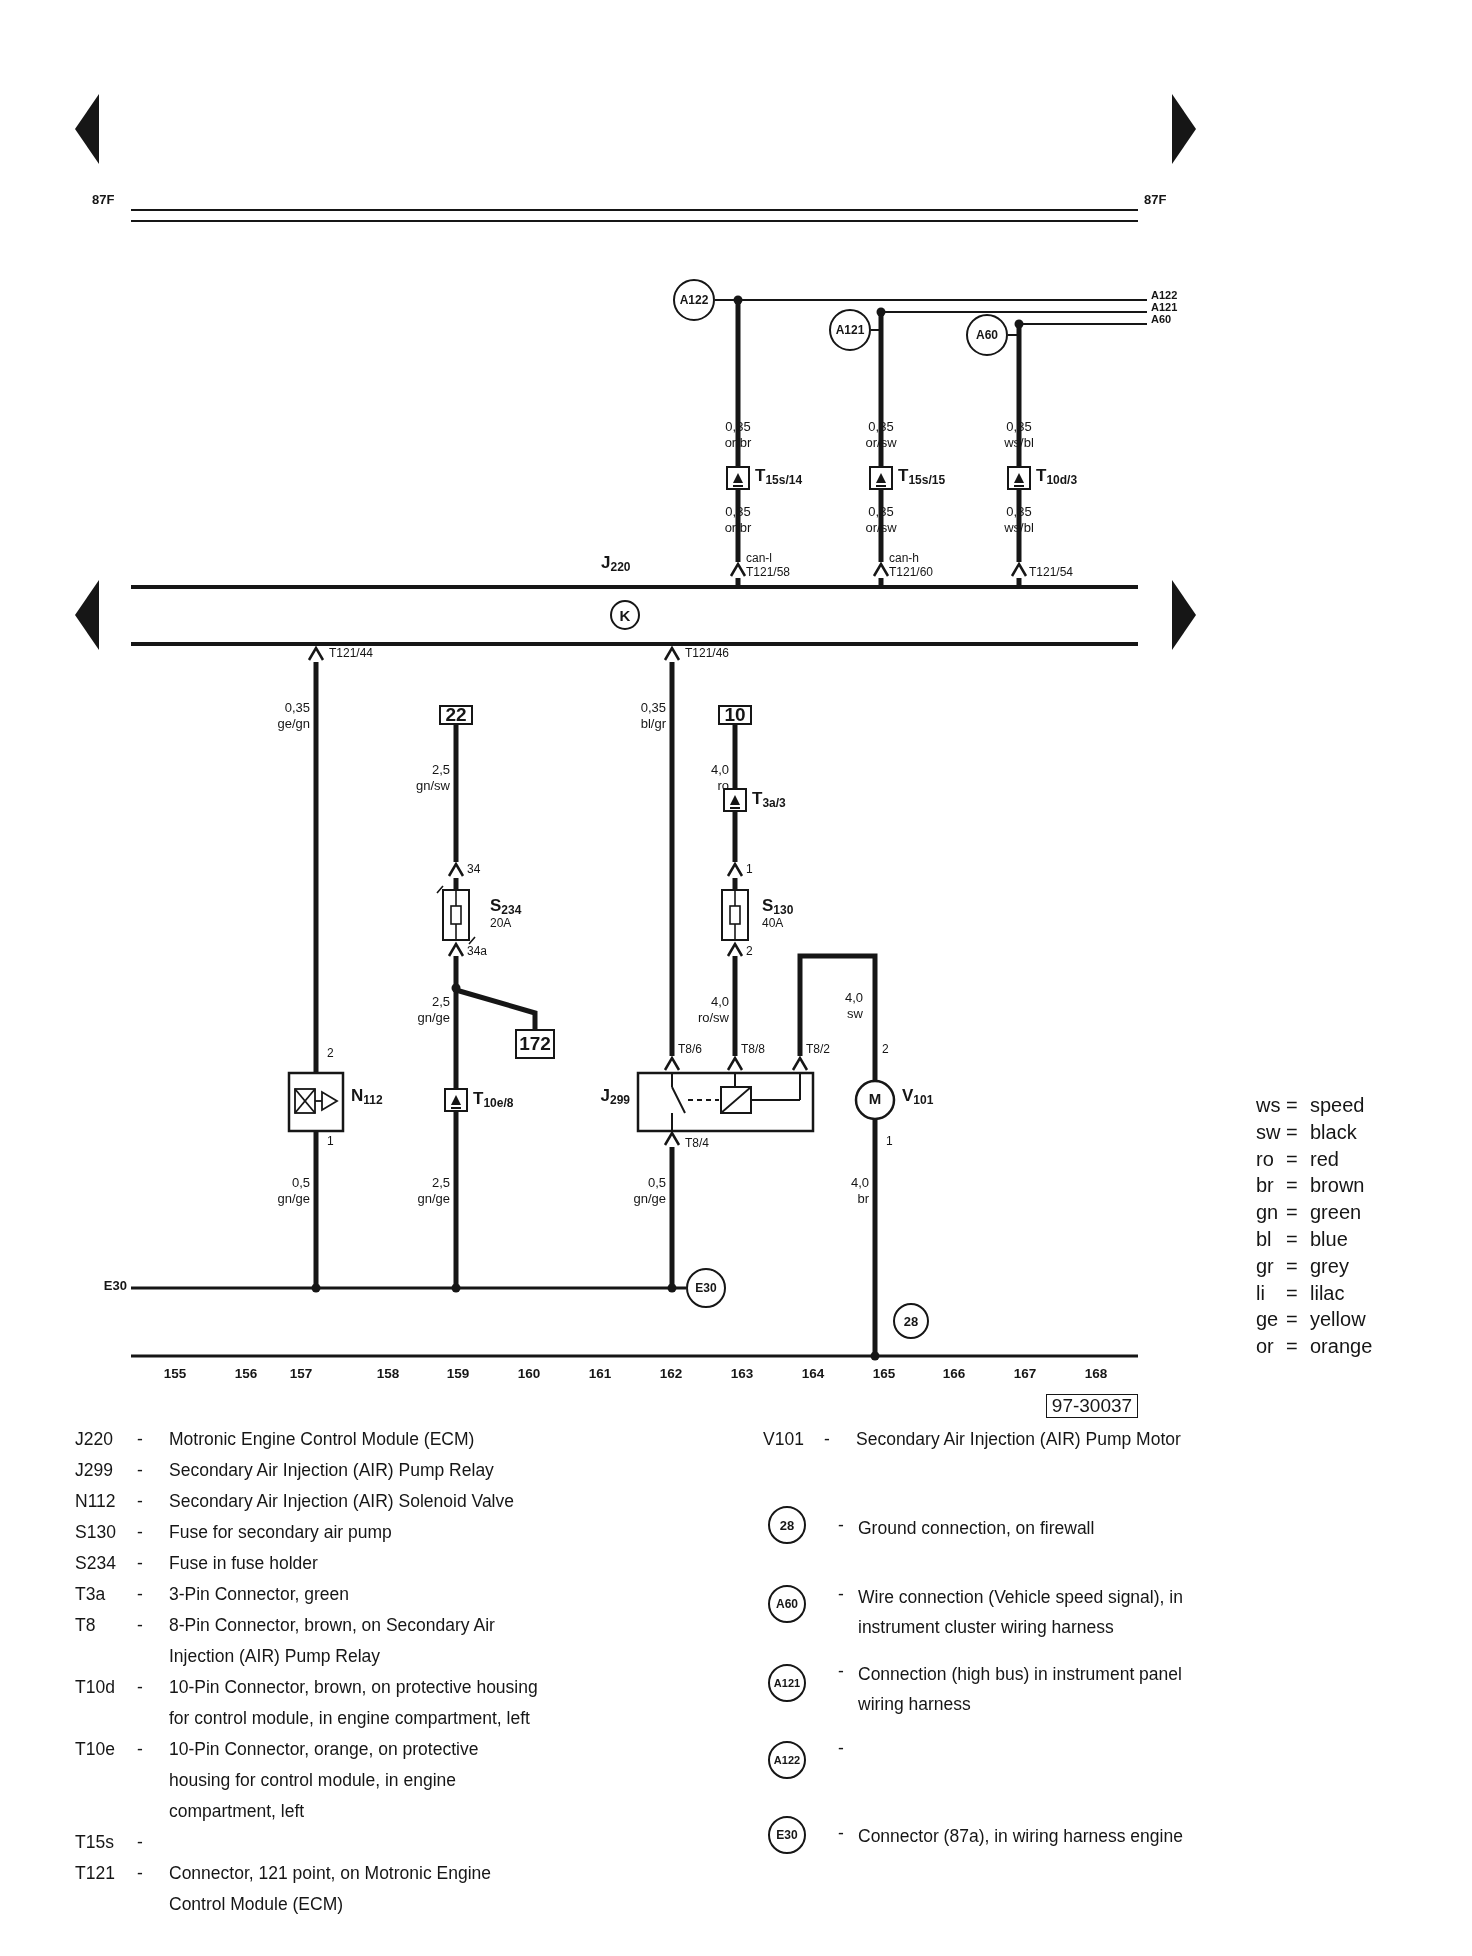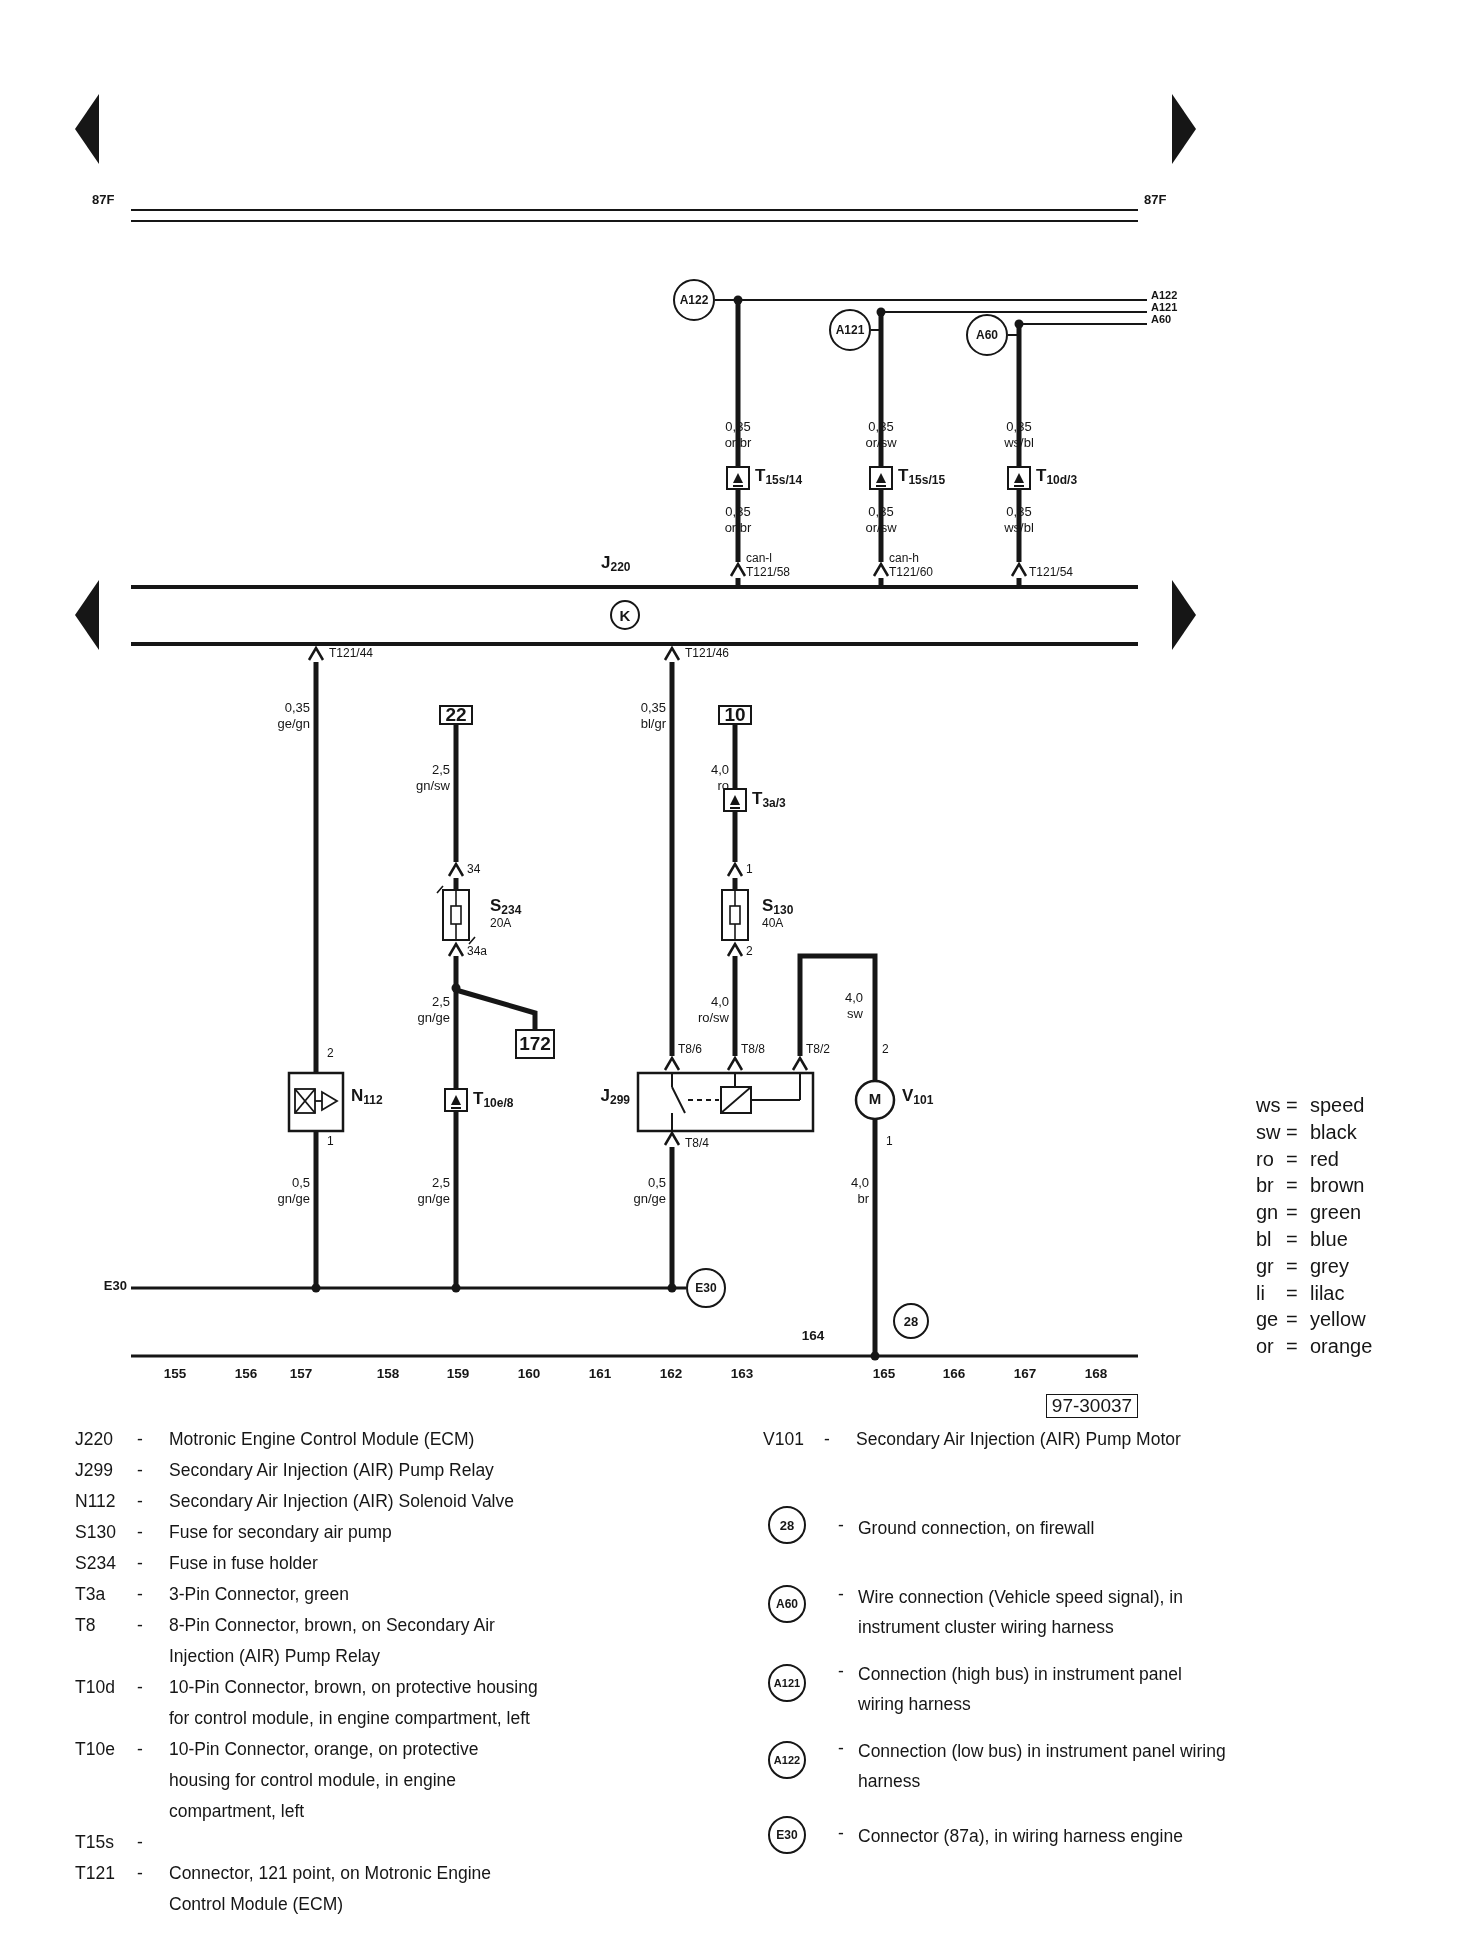--- a/index.html
+++ b/index.html
@@ -295,21 +295,21 @@
 
   <span class="gridnum" style="left:155px;top:1366px">155</span>
   <span class="gridnum" style="left:226px;top:1366px">156</span>
   <span class="gridnum" style="left:281px;top:1366px">157</span>
   <span class="gridnum" style="left:368px;top:1366px">158</span>
   <span class="gridnum" style="left:438px;top:1366px">159</span>
   <span class="gridnum" style="left:509px;top:1366px">160</span>
   <span class="gridnum" style="left:580px;top:1366px">161</span>
   <span class="gridnum" style="left:651px;top:1366px">162</span>
   <span class="gridnum" style="left:722px;top:1366px">163</span>
-  <span class="gridnum" style="left:793px;top:1328px">164</span>
+  <span class="gridnum" style="left:793px;top:1366px">164</span>
   <span class="gridnum" style="left:864px;top:1366px">165</span>
   <span class="gridnum" style="left:934px;top:1366px">166</span>
   <span class="gridnum" style="left:1005px;top:1366px">167</span>
   <span class="gridnum" style="left:1076px;top:1366px">168</span>
 
   <div class="refbox" style="left:1046px;top:1394px;width:92px;height:24px;font-weight:normal;border-width:1.5px">97-30037</div>
 
   <div class="clrleg">
     <div class="clr-row">
         <span class="clr-abbr">ws</span>
@@ -440,20 +440,18 @@
   <span class="rdesc" style="left:858px;top:1582px">Wire connection (Vehicle speed signal), in
 instrument cluster wiring harness</span>
 
   <div class="circ" style="left:768px;top:1664px;width:38px;height:38px;font-size:11px">A121</div>
   <span class="rdash" style="left:838px;top:1661px">-</span>
   <span class="rdesc" style="left:858px;top:1659px">Connection (high bus) in instrument panel
 wiring harness</span>
 
   <div class="circ" style="left:768px;top:1741px;width:38px;height:38px;font-size:11px">A122</div>
   <span class="rdash" style="left:838px;top:1738px">-</span>
-  <span class="rdesc" style="left:858px;top:1736px">Connection (low bus) in instrument panel wiring
-harness</span>
 
   <div class="circ" style="left:768px;top:1816px;width:38px;height:38px;font-size:12px">E30</div>
   <span class="rdash" style="left:838px;top:1823px">-</span>
   <span class="rdesc" style="left:858px;top:1821px">Connector (87a), in wiring harness engine</span>
 
 </div>
 
 </body></html>

